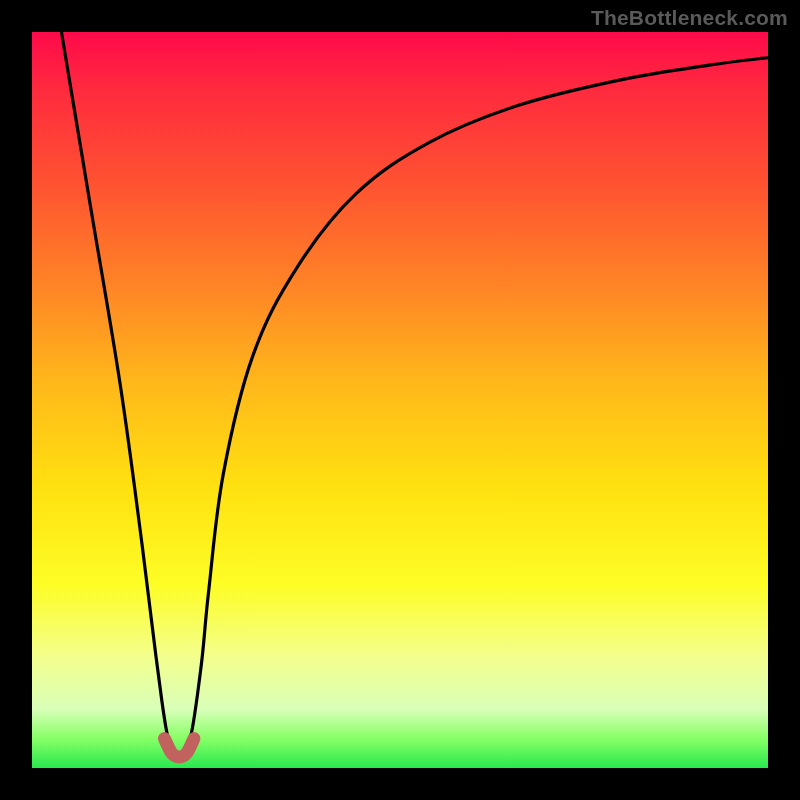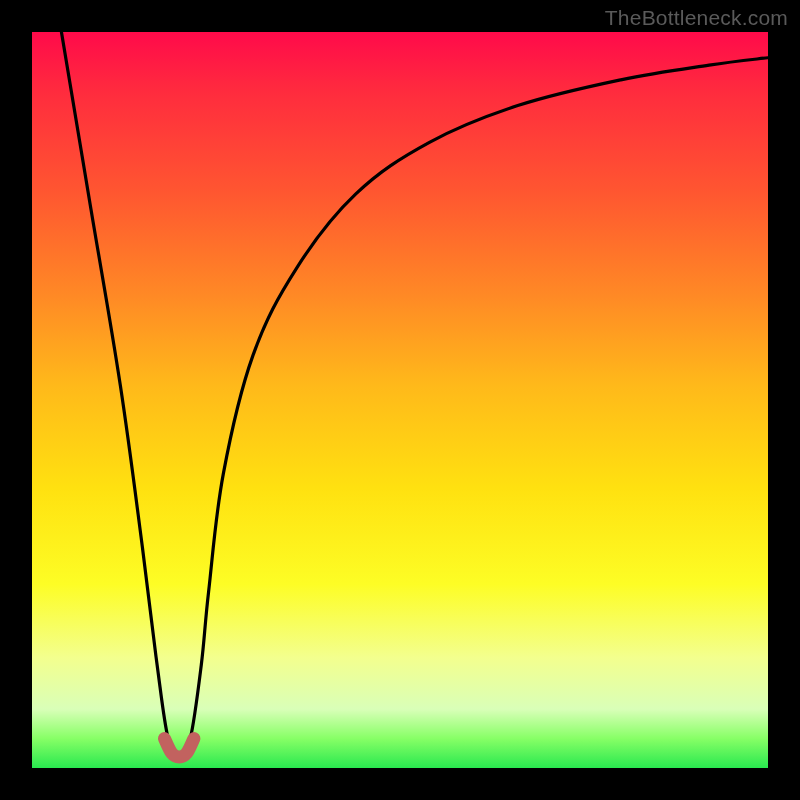--- a/index.html
+++ b/index.html
@@ -40,21 +40,21 @@
       #87ff66 96%,
       #29e84f 100%
     );
   }
   .watermark {
     position: absolute;
     top: 6px;
     right: 12px;
     color: #5a5a5a;
     font-size: 21px;
-    font-weight: 400;
+    font-weight: 700;
     letter-spacing: 0.2px;
     user-select: none;
   }
   svg.curve {
     position: absolute;
     left: 0;
     top: 0;
     width: 736px;
     height: 736px;
   }

